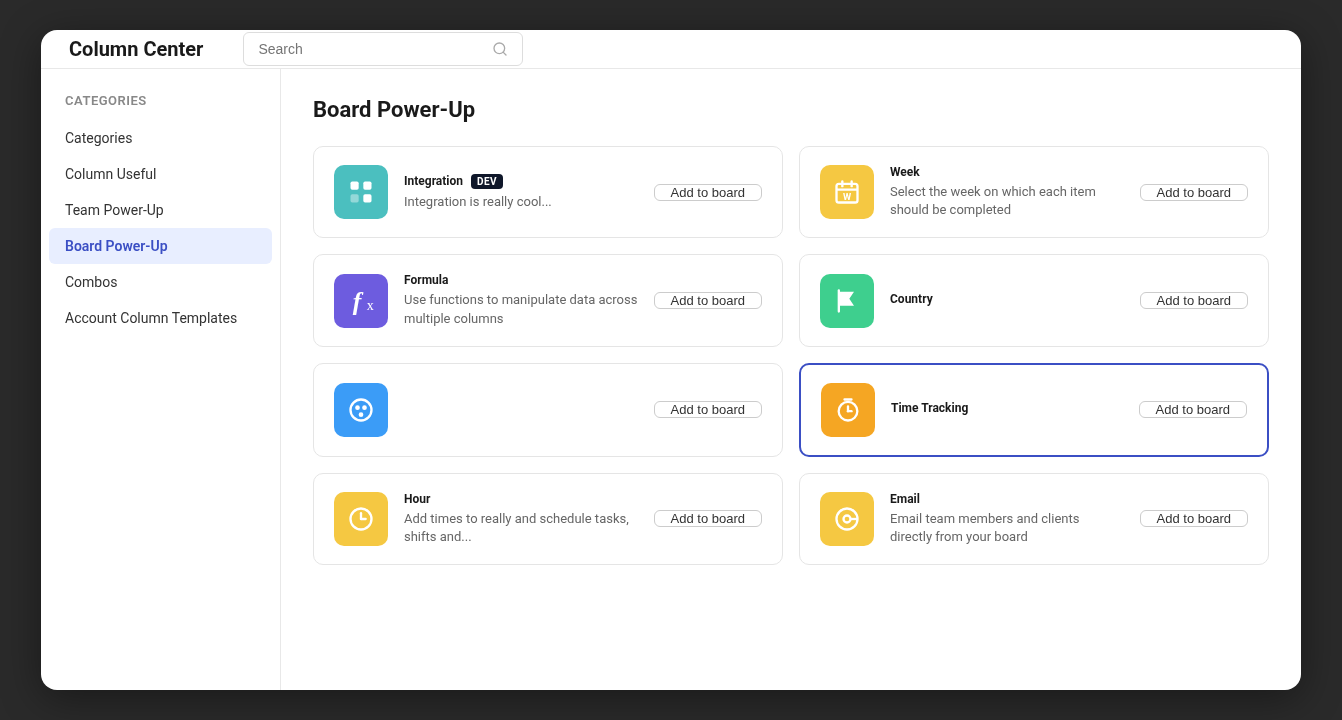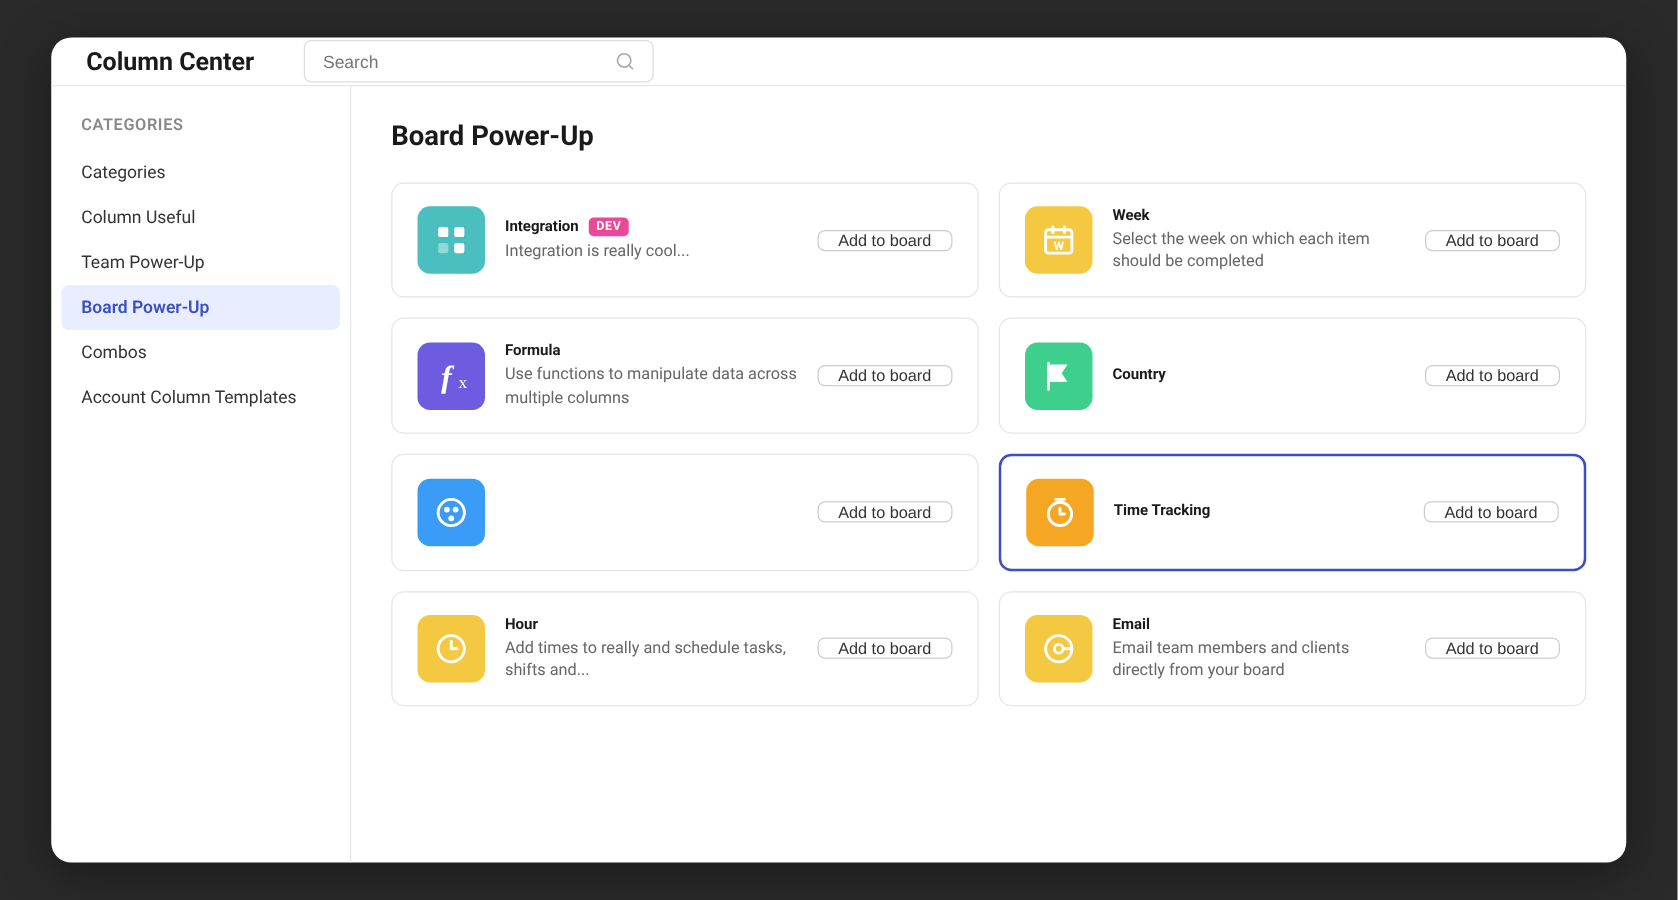--- a/index.html
+++ b/index.html
@@ -144,21 +144,21 @@
       align-items: center;
       gap: 8px;
       margin-bottom: 4px;
     }
     .card-name {
       font-size: 12px;
       font-weight: 700;
       color: #1a1a1a;
     }
     .dev-badge {
-      background: #ec4899;
+      background: #0f172a;
       color: #fff;
       font-size: 10px;
       font-weight: 700;
       padding: 2px 6px;
       border-radius: 4px;
       letter-spacing: 0.5px;
     }
     .card-desc {
       font-size: 13px;
       color: #666;

